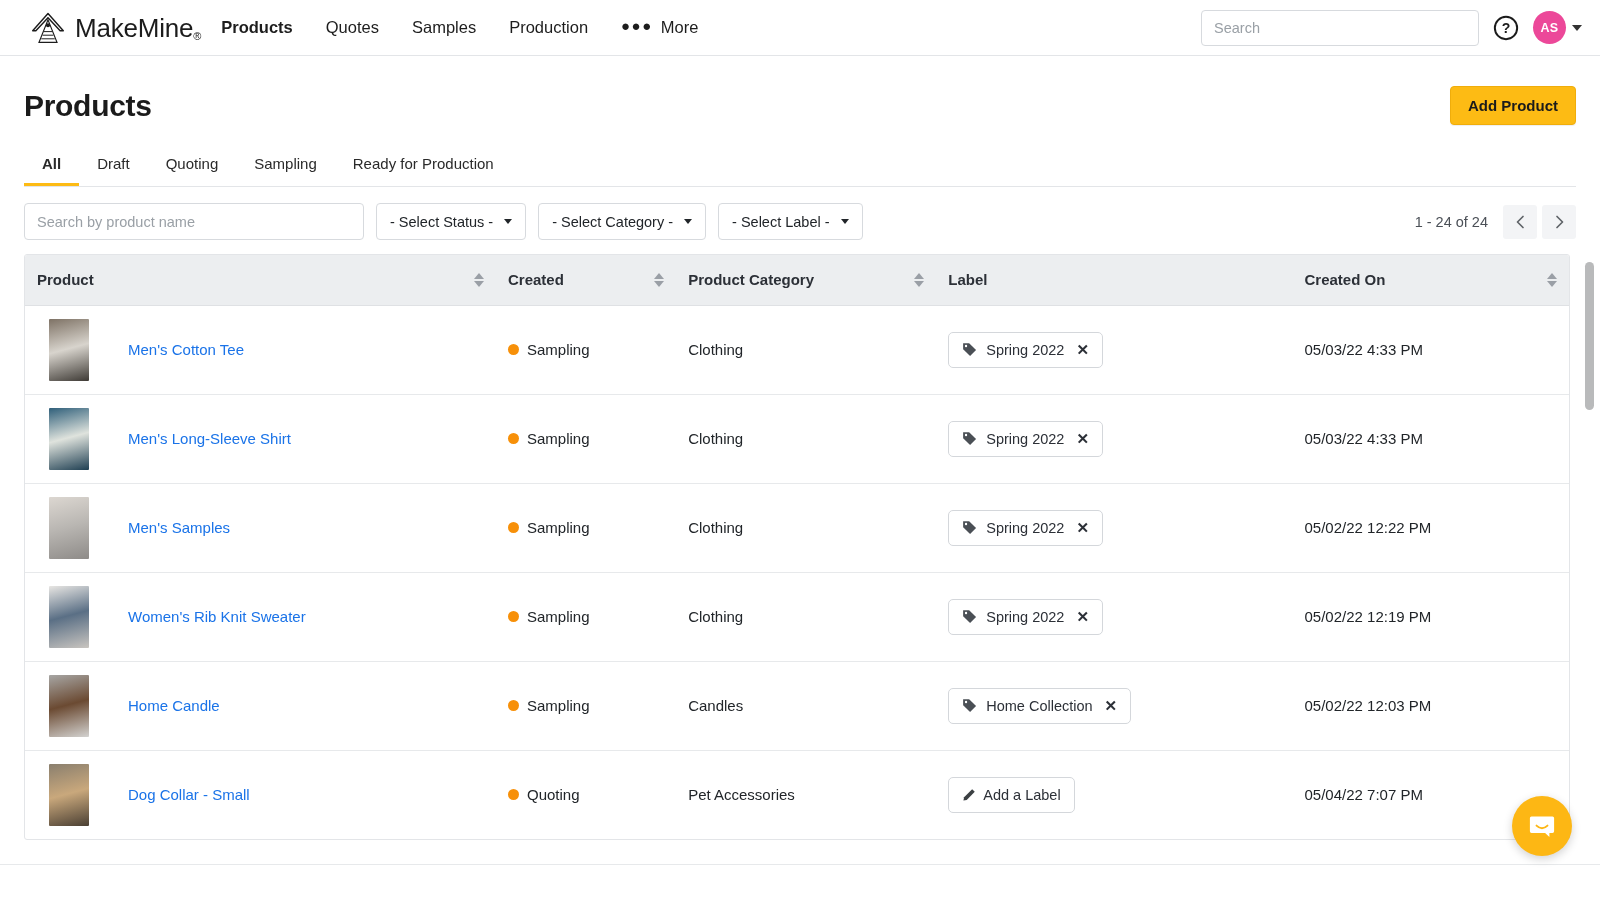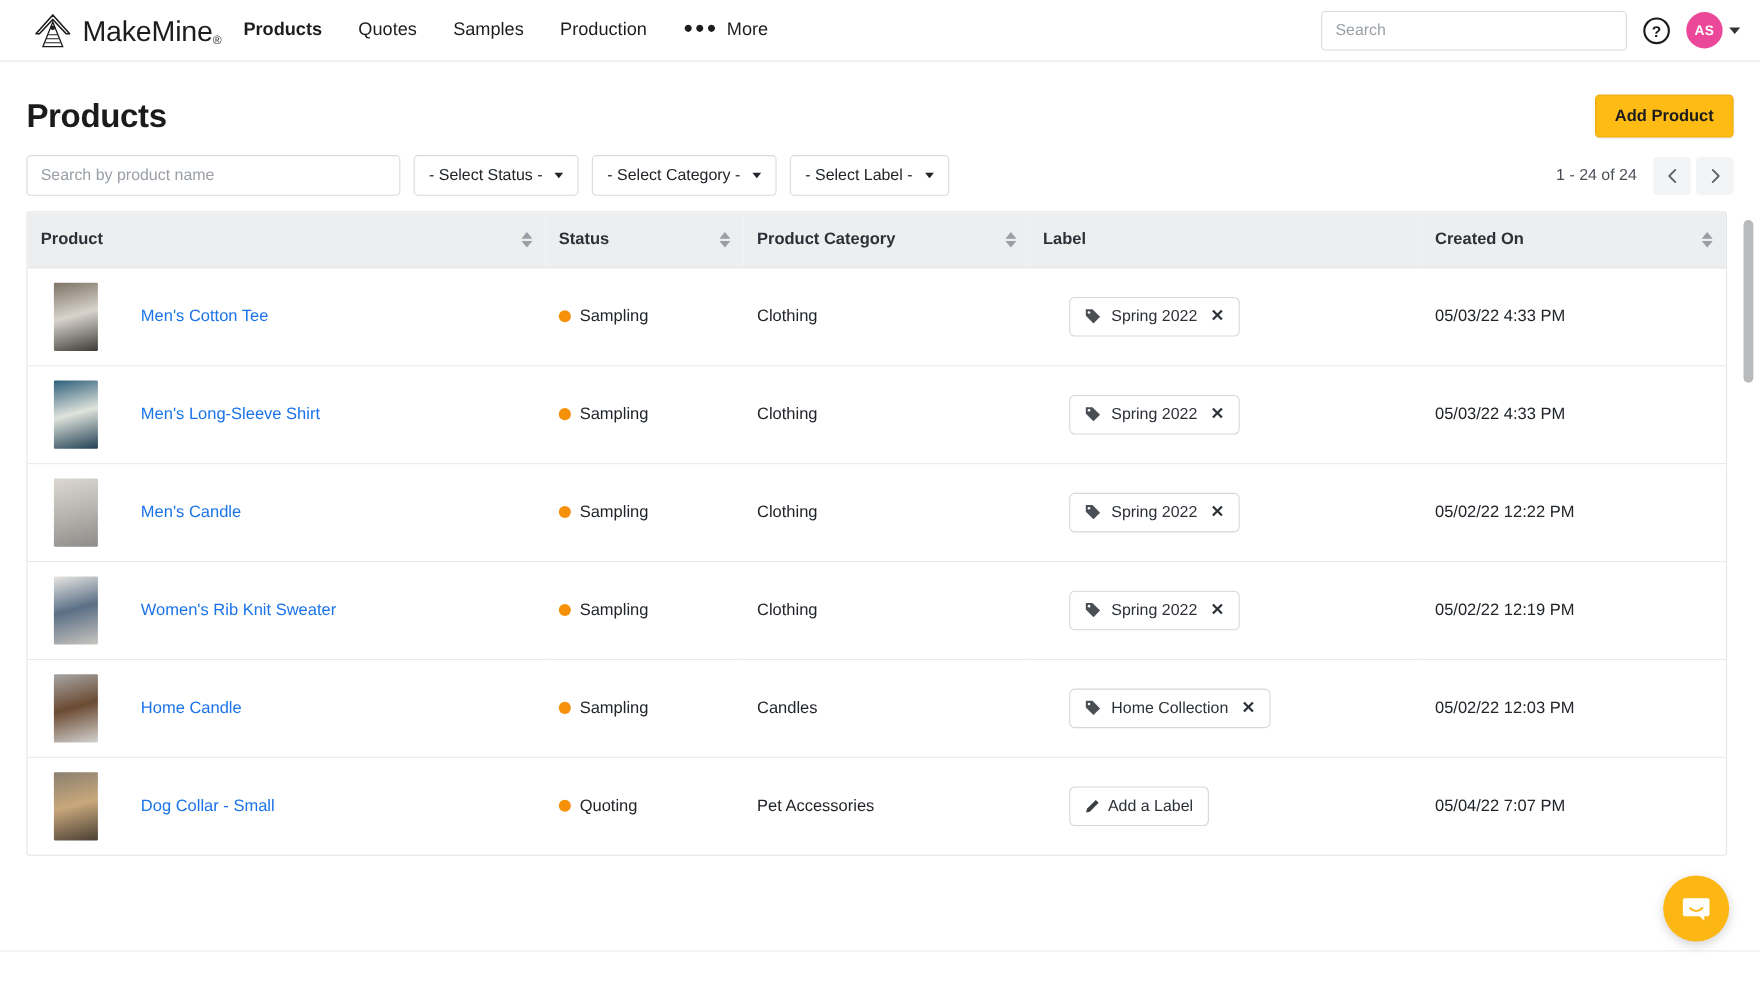--- a/index.html
+++ b/index.html
@@ -238,21 +238,20 @@
   .chip {
     display: inline-flex; align-items: center; gap: 9px;
     border: 1px solid #d4d7db;
     border-radius: 5px;
     background: #fff;
     padding: 9px 13px;
     font-size: 14.5px;
     color: #2c3037;
     cursor: pointer;
     white-space: nowrap;
-    margin-left: 24px;
   }
   .chip .x { font-size: 15px; color: #2c3037; font-weight: 700; margin-left: 3px; line-height:1;}
   .tag-ico { width: 15px; height: 15px; display:block; flex-shrink:0;}
   .pencil-ico { width: 14px; height: 14px; display:block; flex-shrink:0;}
   .chip.add { gap: 7px; text-align: right; }
 
   .vscrollbar {
     position: absolute;
     top: 8px; right: -18px;
     width: 9px; height: 440px;
@@ -325,20 +324,27 @@
   </div>
 </div>
 
 <div class="page-wrap">
 
   <div class="page-head">
     <h1 class="page-title">Products</h1>
     <button class="btn-primary">Add Product</button>
   </div>
 
+  <div class="tabs">
+    <div class="tab active">All</div>
+    <div class="tab">Draft</div>
+    <div class="tab">Quoting</div>
+    <div class="tab">Sampling</div>
+    <div class="tab">Ready for Production</div>
+  </div>
 
   <div class="filterbar">
     <input class="filter-search" type="text" placeholder="Search by product name" style="">
     <div class="select-btn">
       <span>- Select Status -</span>
       <span class="sel-caret"></span>
     </div>
     <div class="select-btn">
       <span>- Select Category -</span>
       <span class="sel-caret"></span>
@@ -379,21 +385,21 @@
               <div class="th-inner">
                 <span>Product</span>
                 <span class="sort-ico">
                     <i class="up"></i>
                     <i class="dn"></i>
                   </span>
               </div>
             </th>
             <th>
               <div class="th-inner">
-                <span>Status</span>
+                <span>Created</span>
                 <span class="sort-ico">
                     <i class="up"></i>
                     <i class="dn"></i>
                   </span>
               </div>
             </th>
             <th>
               <div class="th-inner">
                 <span>Product Category</span>
                 <span class="sort-ico">
@@ -464,21 +470,21 @@
                   </svg>
                   <span>Spring 2022</span>
                   <span class="x">✕</span>
                 </span></td>
               <td><span>05/03/22 4:33 PM</span></td>
             </tr>
             <tr>
               <td>
                 <div class="prod-cell">
                   <div class="thumb" style="background:linear-gradient(165deg,#dcd7d1 0%,#b9b6b2 48%,#8e8b88 100%);"></div>
-                  <a class="prod-link">Men's Candle</a>
+                  <a class="prod-link">Men's Samples</a>
                 </div>
               </td>
               <td>
                 <div class="status-cell">
                   <span class="dot" style="background:#f79009"></span>
                   <span>Sampling</span>
                 </div>
               </td>
               <td><span>Clothing</span></td>
               <td><span class="chip">

